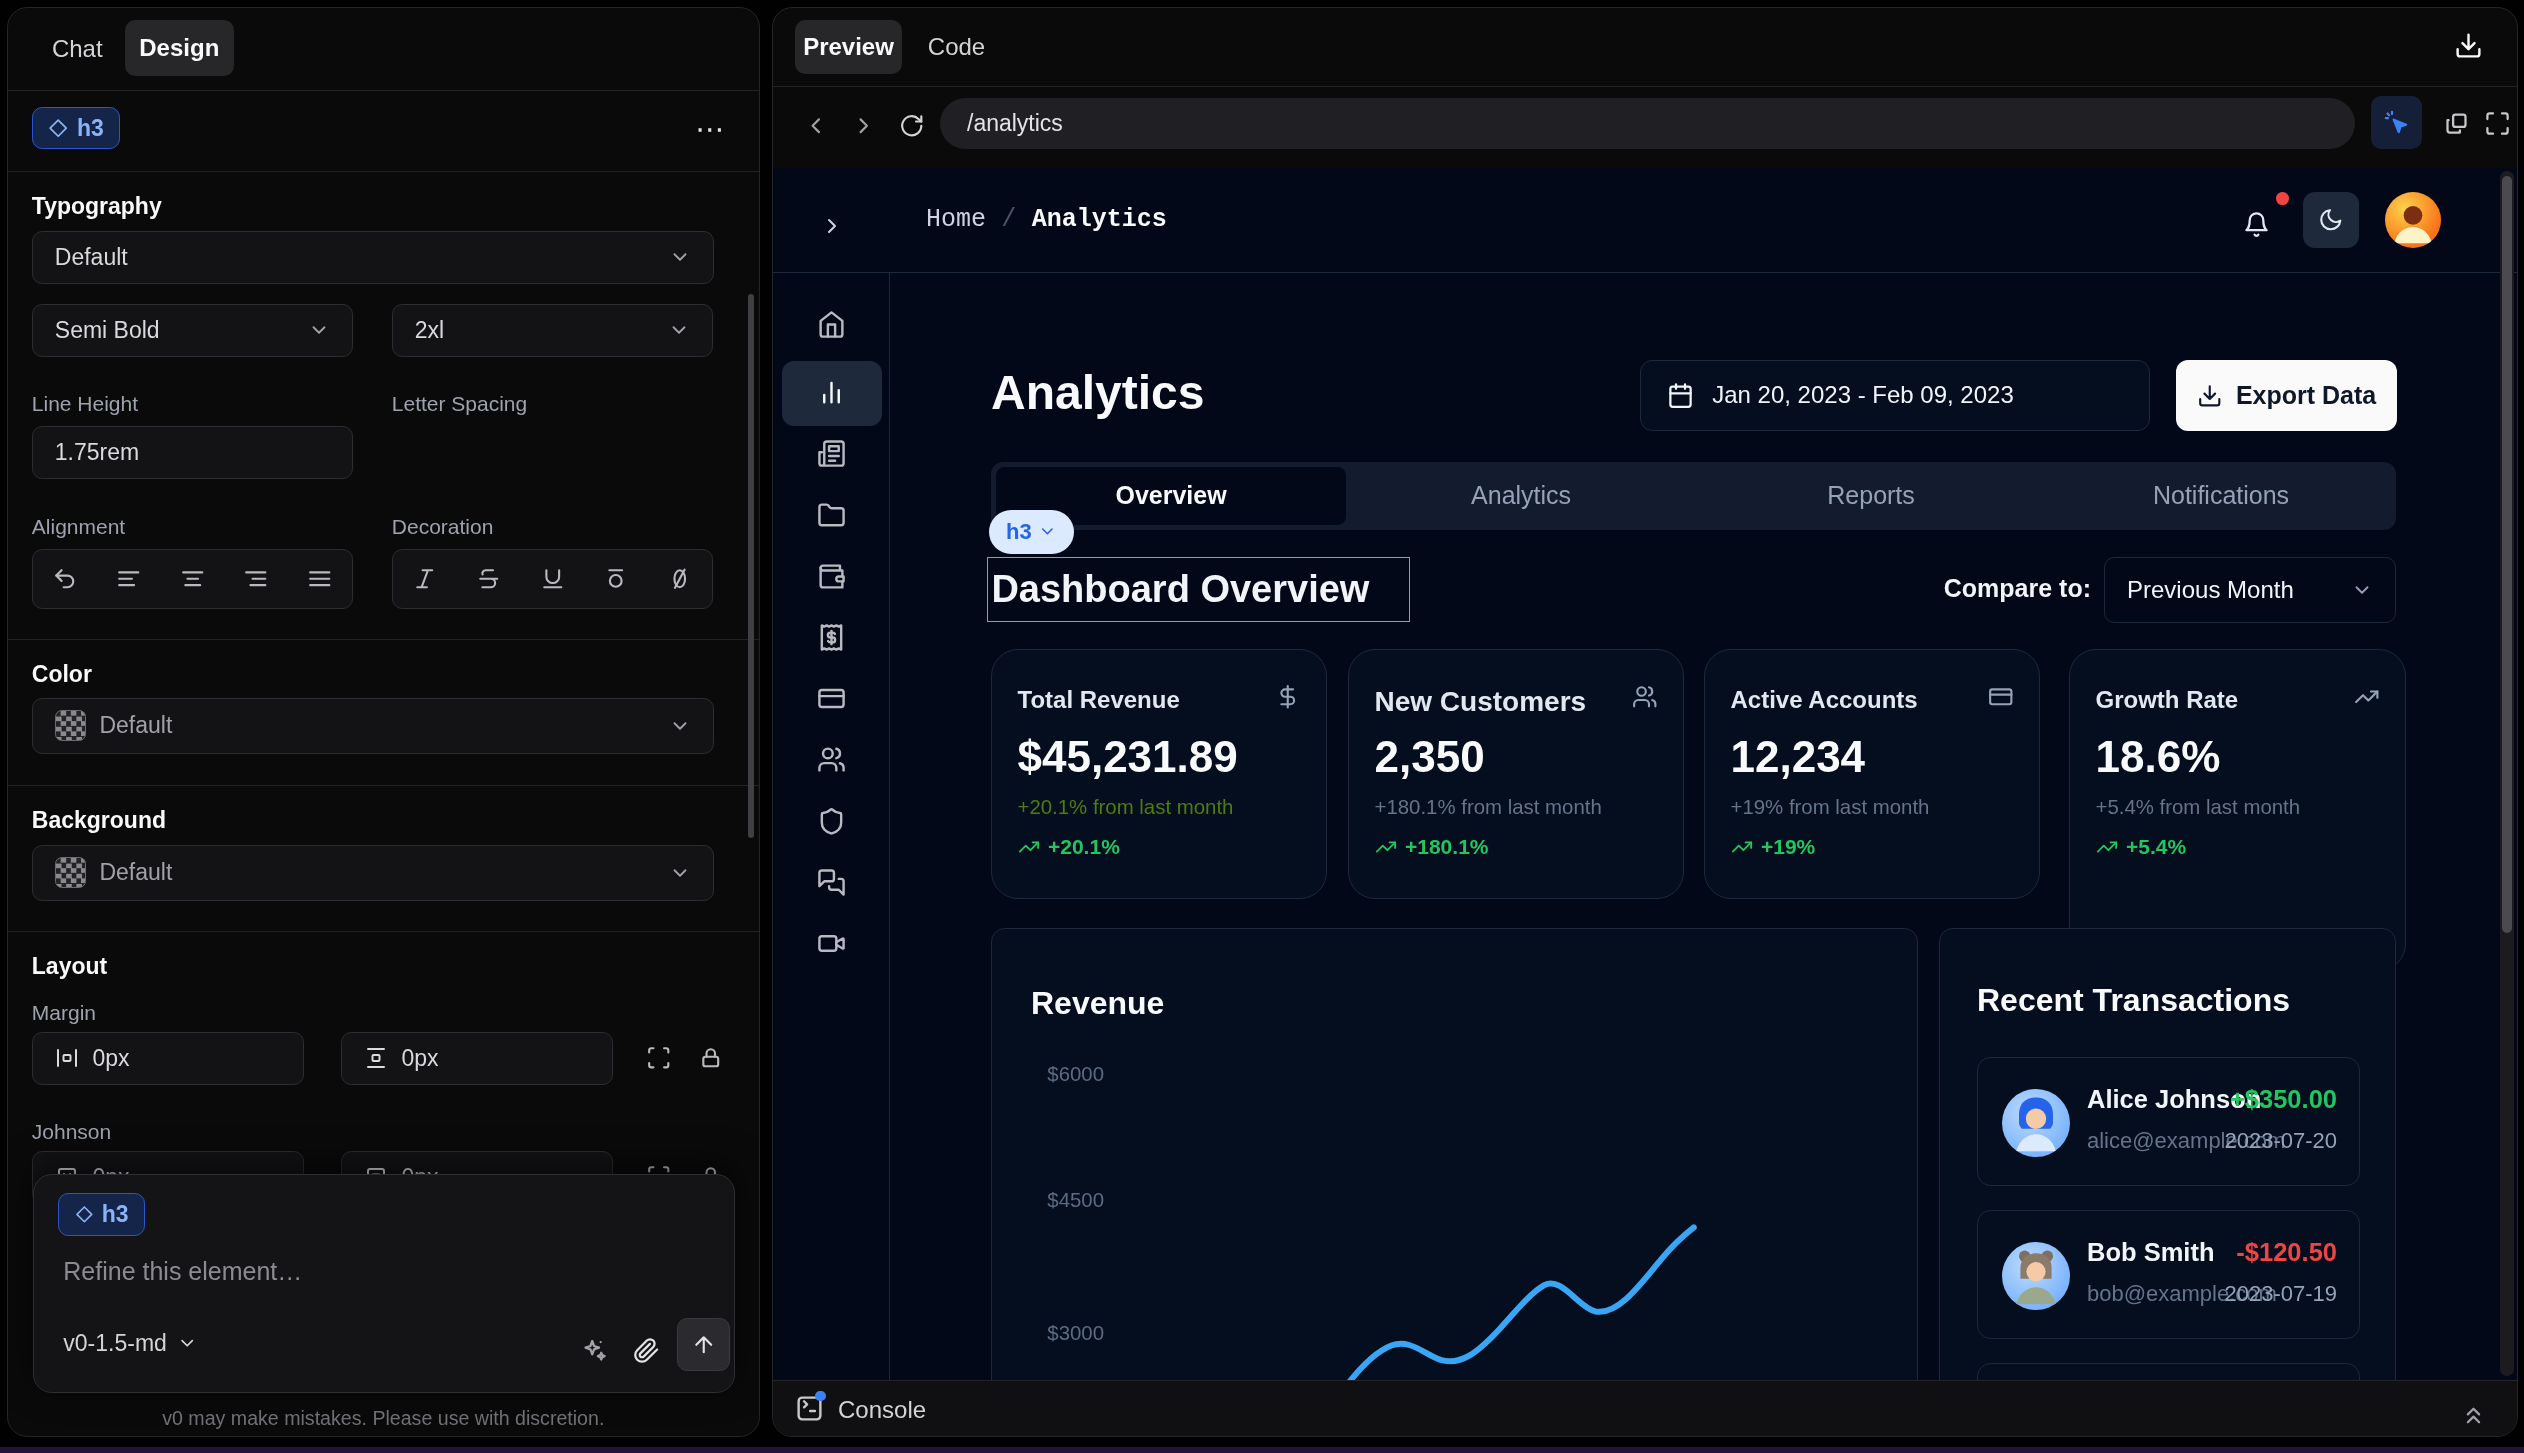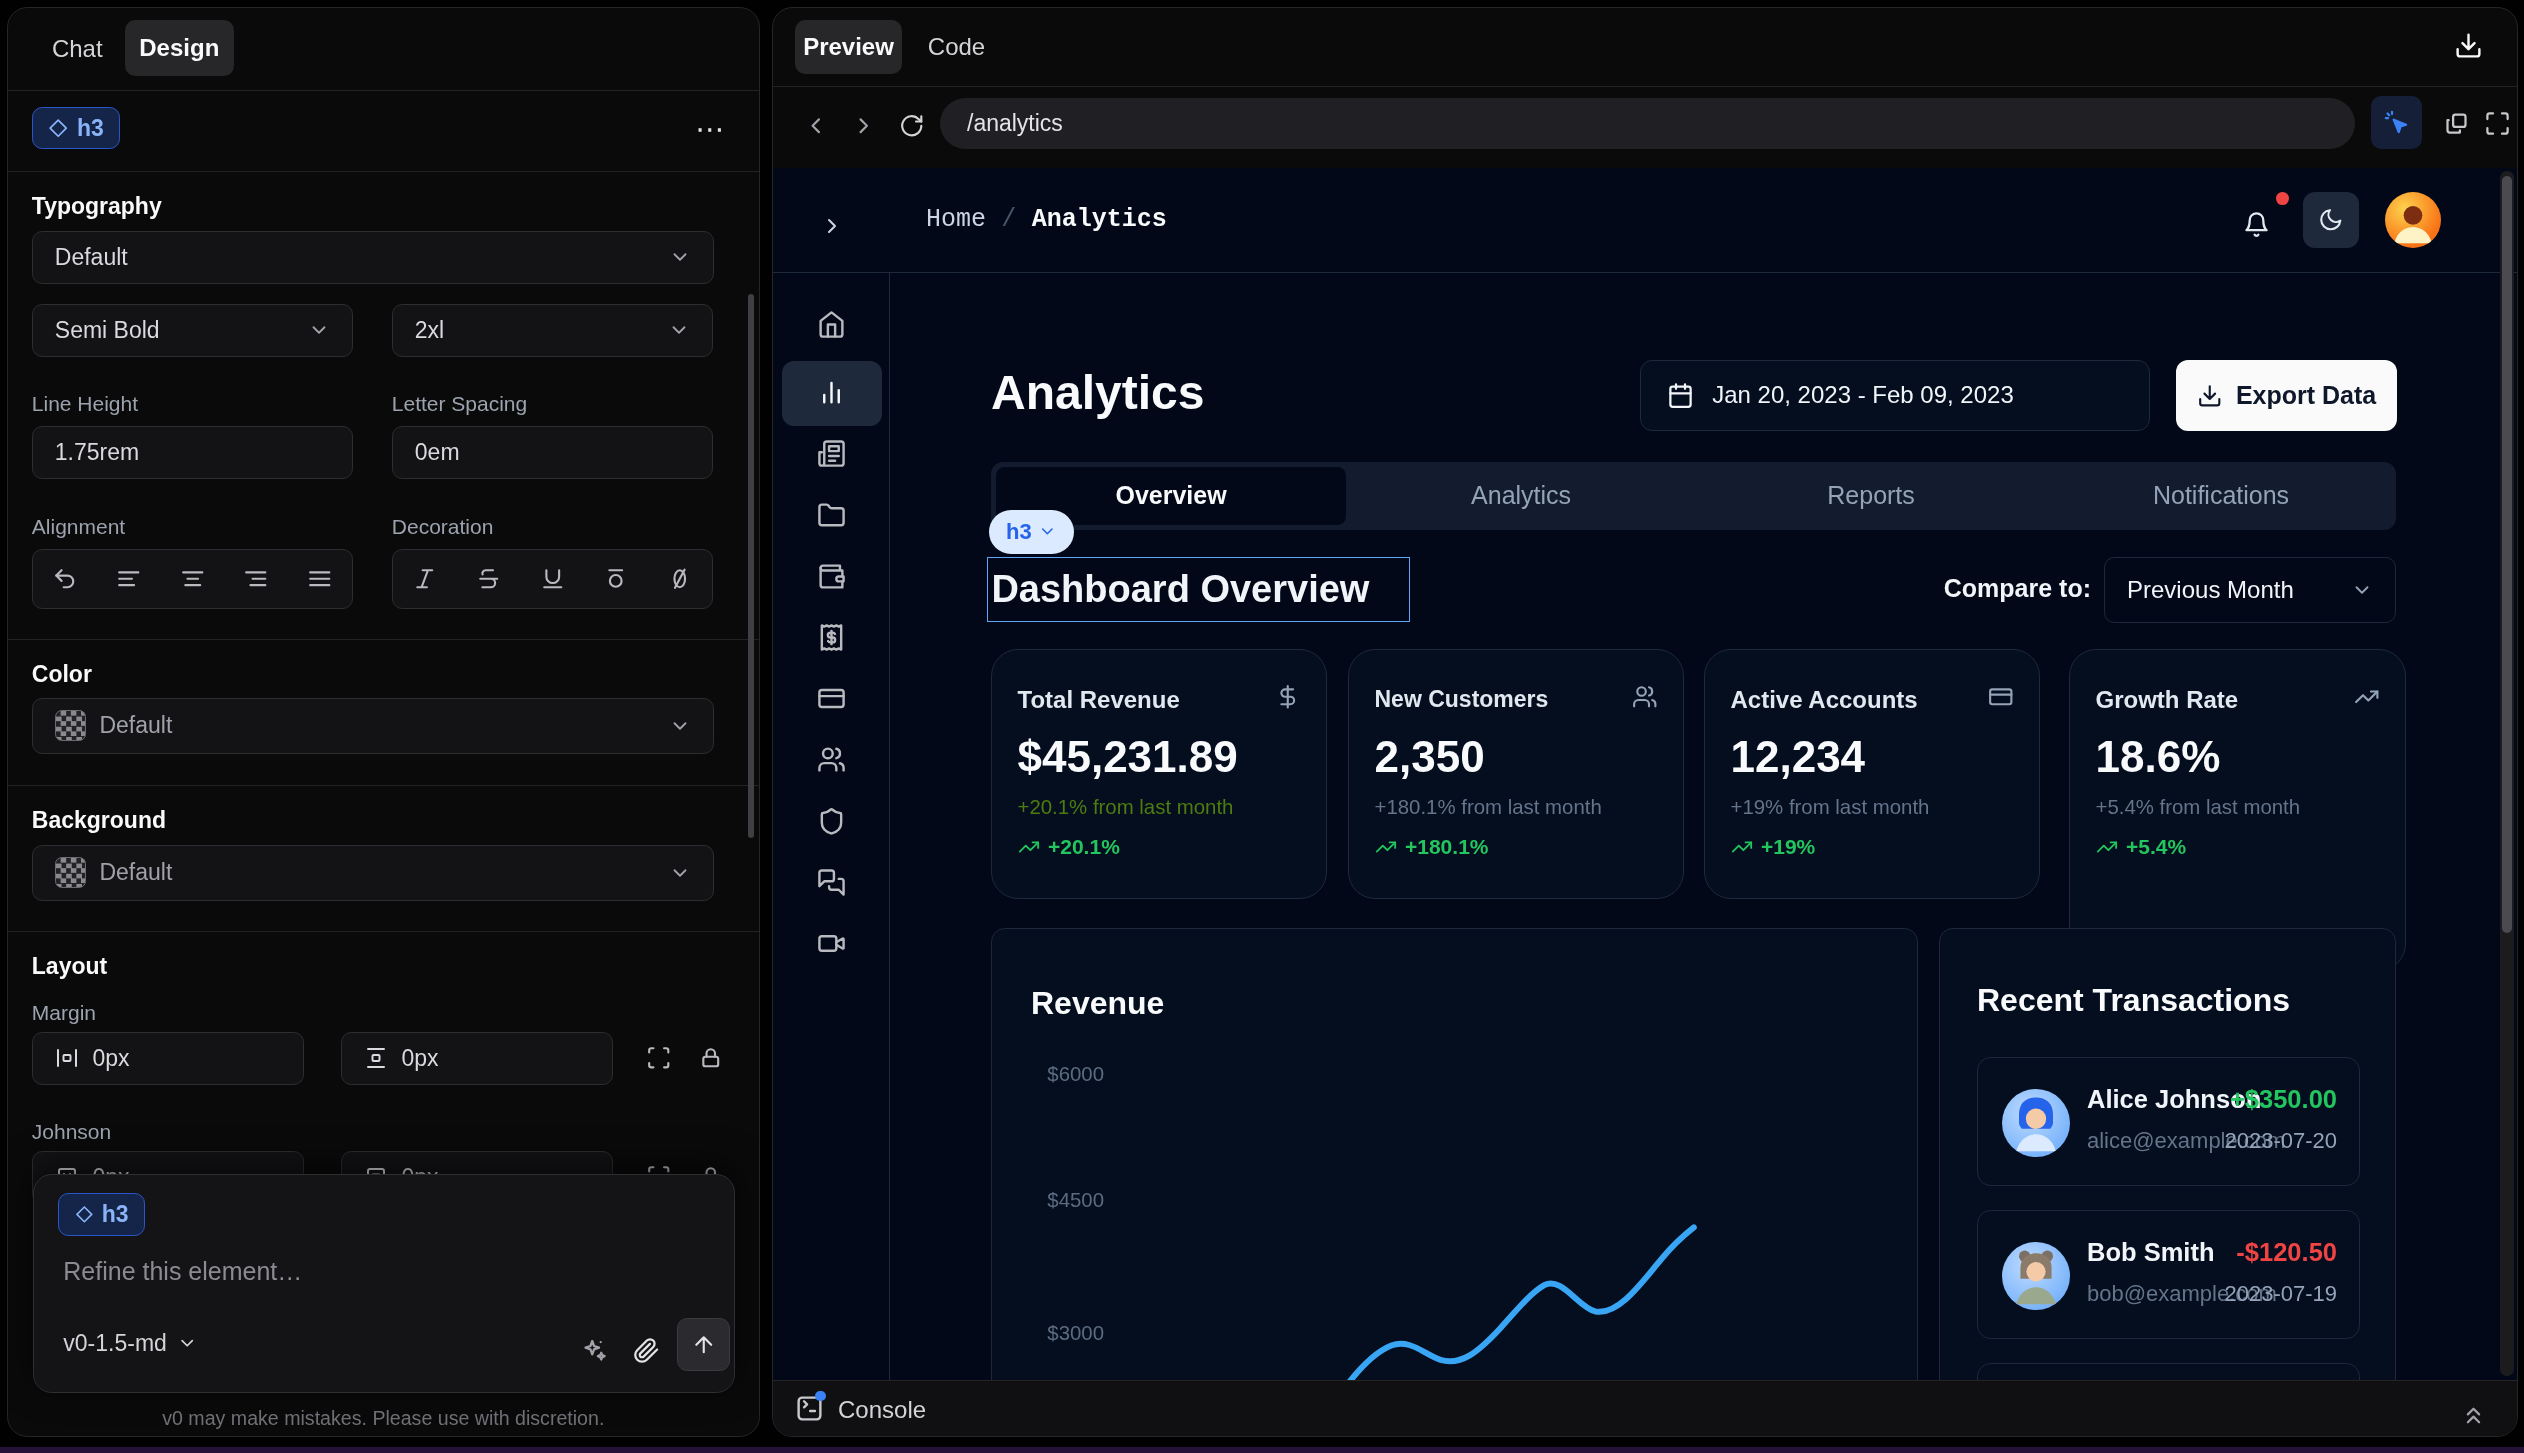--- a/index.html
+++ b/index.html
@@ -70,23 +70,20 @@
       <svg class="ic chev" width="22" height="22" viewBox="0 0 24 24">
           <path d="m6 9 6 6 6-6"></path>
         </svg>
     </div>
 
     <div class="abs lbl" style="left:24px; top:384px;">Line Height</div>
     <div class="abs lbl" style="left:384px; top:384px;">Letter Spacing</div>
     <div class="field" style="left:24px; top:418px; width:321px; height:53px;">
       <span>1.75rem</span>
     </div>
-    <div class="field" style="left:384px; top:418px; width:321px; height:53px;">
-      <span>0em</span>
-    </div>
 
     <div class="abs lbl" style="left:24px; top:507px;">Alignment</div>
     <div class="abs lbl" style="left:384px; top:507px;">Decoration</div>
 
     <div class="igroup" style="left:24px; top:541px; width:321px; height:60px;">
       <span class="ibtn">
         <svg class="ic" width="25.5" height="25.5" viewBox="0 0 24 24">
             <path d="M9 14 4 9l5-5"></path>
             <path d="M4 9h10.5a5.5 5.5 0 0 1 0 11H11"></path>
           </svg>
@@ -466,21 +463,21 @@
         <span class="abs" style="left:25.5px; top:146px; color:#4d7c0f; font-size:20.4px;">+20.1% from last month</span>
         <span class="abs" style="left:25.5px; top:185px; color:#22c55e; font-size:21px; font-weight:600; display:flex; align-items:center; gap:8.5px;">
           <svg class="ic" width="22" height="22" viewBox="0 0 24 24">
               <path d="m22 7-8.5 8.5-5-5L2 17"></path>
               <path d="M16 7h6v6"></path>
             </svg>
           <span>+20.1%</span>
           </span>
       </div>
       <div class="stat-card" style="left:575px; top:481px; width:336px; height:250px;">
-        <span class="abs" style="left:25.5px; top:36px; color:#e2e8f0; font-size:23px; font-weight:600;">New Customers</span>
+        <span class="abs" style="left:25.5px; top:36px; color:#e2e8f0; font-size:28px; font-weight:600;">New Customers</span>
         <svg class="ic abs" style="right:25.5px; top:34px; color:#94a3b8;" width="25.5" height="25.5" viewBox="0 0 24 24">
             <path d="M16 21v-2a4 4 0 0 0-4-4H6a4 4 0 0 0-4 4v2"></path>
             <circle cx="9" cy="7" r="4"></circle>
             <path d="M22 21v-2a4 4 0 0 0-3-3.87M16 3.13a4 4 0 0 1 0 7.75"></path>
           </svg>
         <span class="abs" style="left:25.5px; top:82px; color:#f8fafc; font-size:44px; font-weight:700;">2,350</span>
         <span class="abs" style="left:25.5px; top:146px; color:#64748b; font-size:20.4px;">+180.1% from last month</span>
         <span class="abs" style="left:25.5px; top:185px; color:#22c55e; font-size:21px; font-weight:600; display:flex; align-items:center; gap:8.5px;">
           <svg class="ic" width="22" height="22" viewBox="0 0 24 24">
               <path d="m22 7-8.5 8.5-5-5L2 17"></path>

